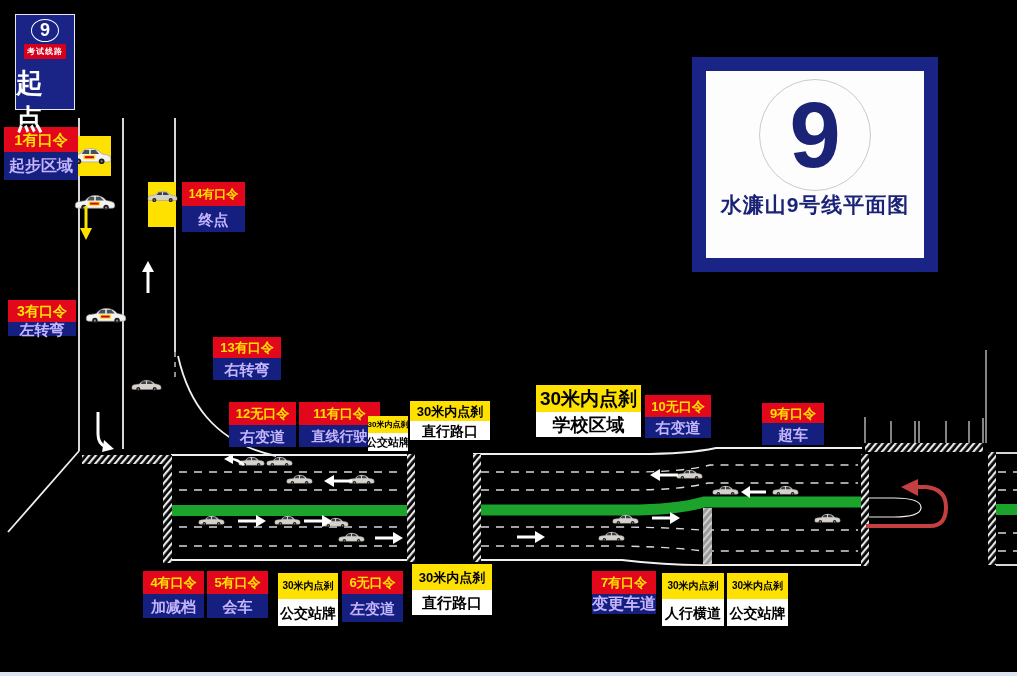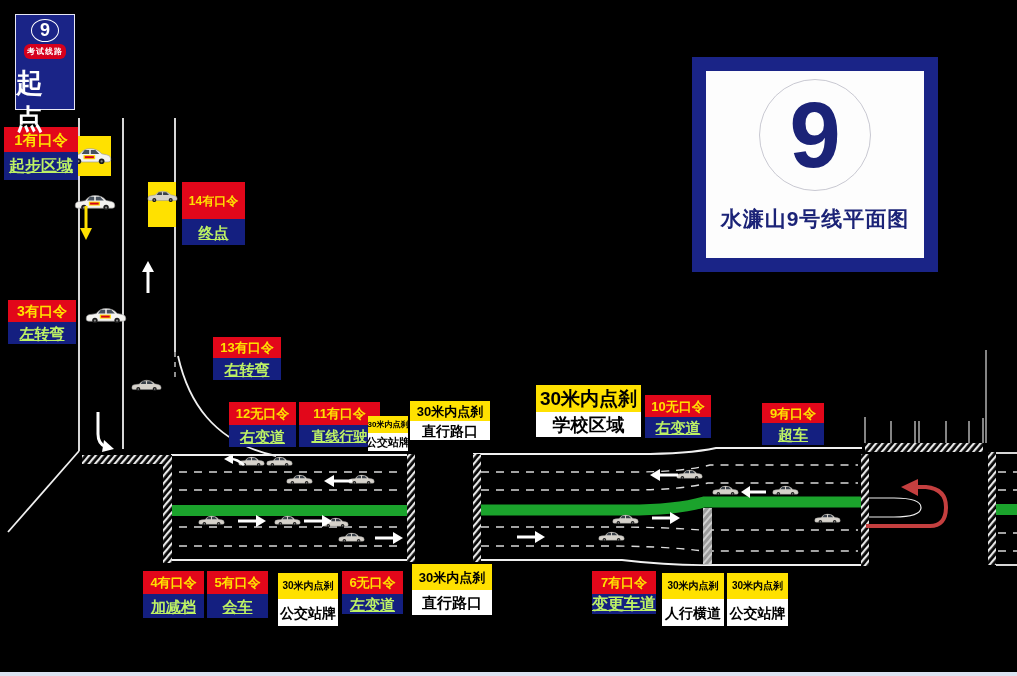--- a/index.html
+++ b/index.html
@@ -3,38 +3,38 @@
 <meta charset="utf-8">
 <style>
   html,body{margin:0;padding:0;background:#000;}
   #canvas{position:relative;width:1017px;height:676px;background:#000;overflow:hidden;
           font-family:"Liberation Sans","DejaVu Sans",sans-serif;}
   svg{position:absolute;left:0;top:0;}
   
   .label{position:absolute;display:flex;flex-direction:column;font-weight:bold;line-height:1;z-index:5;}
   .label .code,.label .action{display:flex;align-items:center;justify-content:center;white-space:nowrap;}
   .cp .code{background:#e2071a;color:#ffe100;}
-  .cp .action{background:#141f80;color:#bef264;text-decoration:underline;}
+  .cp .action{background:#141f80;color:#c4b5fd;}
   .brake .code{background:#ffe100;color:#000;}
   .brake .action{background:#ffffff;color:#000;}
   
   .start-sign{position:absolute;left:15px;top:14px;width:58px;height:94px;background:#1a2487;
               border:1px solid #e8e8f4;z-index:6;display:flex;flex-direction:column;align-items:center;color:#fff;}
   .circle-9{margin-top:4px;width:26px;height:26px;border:1px solid #fff;border-radius:50%;
             display:flex;align-items:center;justify-content:center;font-size:18px;font-weight:bold;}
-  .route-type{margin-top:2px;background:#d6001c;font-size:8px;font-weight:bold;padding:2px 3px;letter-spacing:1px;border-radius:6px;}
+  .route-type{margin-top:2px;background:#d6001c;font-size:8px;font-weight:bold;padding:2px 3px;letter-spacing:1px;}
   .start-title{margin-top:6px;font-size:27px;font-weight:bold;letter-spacing:3px;}
   
   .map-sign{position:absolute;left:692px;top:57px;width:246px;height:215px;background:#1a2487;z-index:6;
             display:flex;align-items:center;justify-content:center;}
   .map-inner{width:218px;height:187px;background:#fdfdfd;display:flex;flex-direction:column;align-items:center;}
   .map-circle{margin-top:8px;width:110px;height:110px;border:1px solid #c9c9d2;border-radius:50%;
               display:flex;align-items:center;justify-content:center;
               color:#1b2377;font-size:92px;font-weight:bold;}
-  .map-title{margin-top:14px;color:#1b2377;font-size:21px;font-weight:bold;letter-spacing:1px;}
+  .map-title{color:#1b2377;font-size:21px;font-weight:bold;letter-spacing:1px;}
   
   .footer-strip{position:absolute;left:0;bottom:0;width:100%;height:4px;background:#dce3f1;z-index:7;}
 </style>
 </head>
 <body>
 
 <div id="canvas">
 
   <svg width="1017" height="676" viewBox="0 0 1017 676">
     <defs>
@@ -228,24 +228,24 @@
       <div class="map-title">水濂山9号线平面图</div>
     </div>
   </div>
 
   <div class="label cp" style="left:4px;top:127px;width:74px">
     <div class="code" style="height:25px;font-size:15px">1有口令</div>
     <div class="action" style="height:28px;font-size:16px">起步区域</div>
   </div>
   <div class="label cp" style="left:8px;top:300px;width:68px">
     <div class="code" style="height:22px;font-size:14px">3有口令</div>
-    <div class="action" style="height:22px;font-size:15px">左转弯</div>
+    <div class="action" style="height:14px;font-size:15px">左转弯</div>
   </div>
   <div class="label cp" style="left:182px;top:182px;width:63px">
-    <div class="code" style="height:37px;font-size:12px">14有口令</div>
+    <div class="code" style="height:24px;font-size:12px">14有口令</div>
     <div class="action" style="height:26px;font-size:15px">终点</div>
   </div>
   <div class="label cp" style="left:213px;top:337px;width:68px">
     <div class="code" style="height:21px;font-size:13px">13有口令</div>
     <div class="action" style="height:22px;font-size:15px">右转弯</div>
   </div>
   <div class="label cp" style="left:229px;top:402px;width:67px">
     <div class="code" style="height:23px;font-size:13px">12无口令</div>
     <div class="action" style="height:22px;font-size:15px">右变道</div>
   </div>
@@ -264,21 +264,21 @@
   <div class="label cp" style="left:143px;top:571px;width:61px">
     <div class="code" style="height:23px;font-size:13px">4有口令</div>
     <div class="action" style="height:24px;font-size:15px">加减档</div>
   </div>
   <div class="label cp" style="left:207px;top:571px;width:61px">
     <div class="code" style="height:23px;font-size:13px">5有口令</div>
     <div class="action" style="height:24px;font-size:15px">会车</div>
   </div>
   <div class="label cp" style="left:342px;top:571px;width:61px">
     <div class="code" style="height:23px;font-size:13px">6无口令</div>
-    <div class="action" style="height:20px;font-size:15px">左变道</div>
+    <div class="action" style="height:28px;font-size:15px">左变道</div>
   </div>
   <div class="label cp" style="left:592px;top:571px;width:64px">
     <div class="code" style="height:23px;font-size:13px">7有口令</div>
     <div class="action" style="height:20px;font-size:16px">变更车道</div>
   </div>
 
   <div class="label brake" style="left:368px;top:416px;width:40px">
     <div class="code" style="height:17px;font-size:8px">30米内点刹</div>
     <div class="action" style="height:18px;font-size:11px">公交站牌</div>
   </div>

